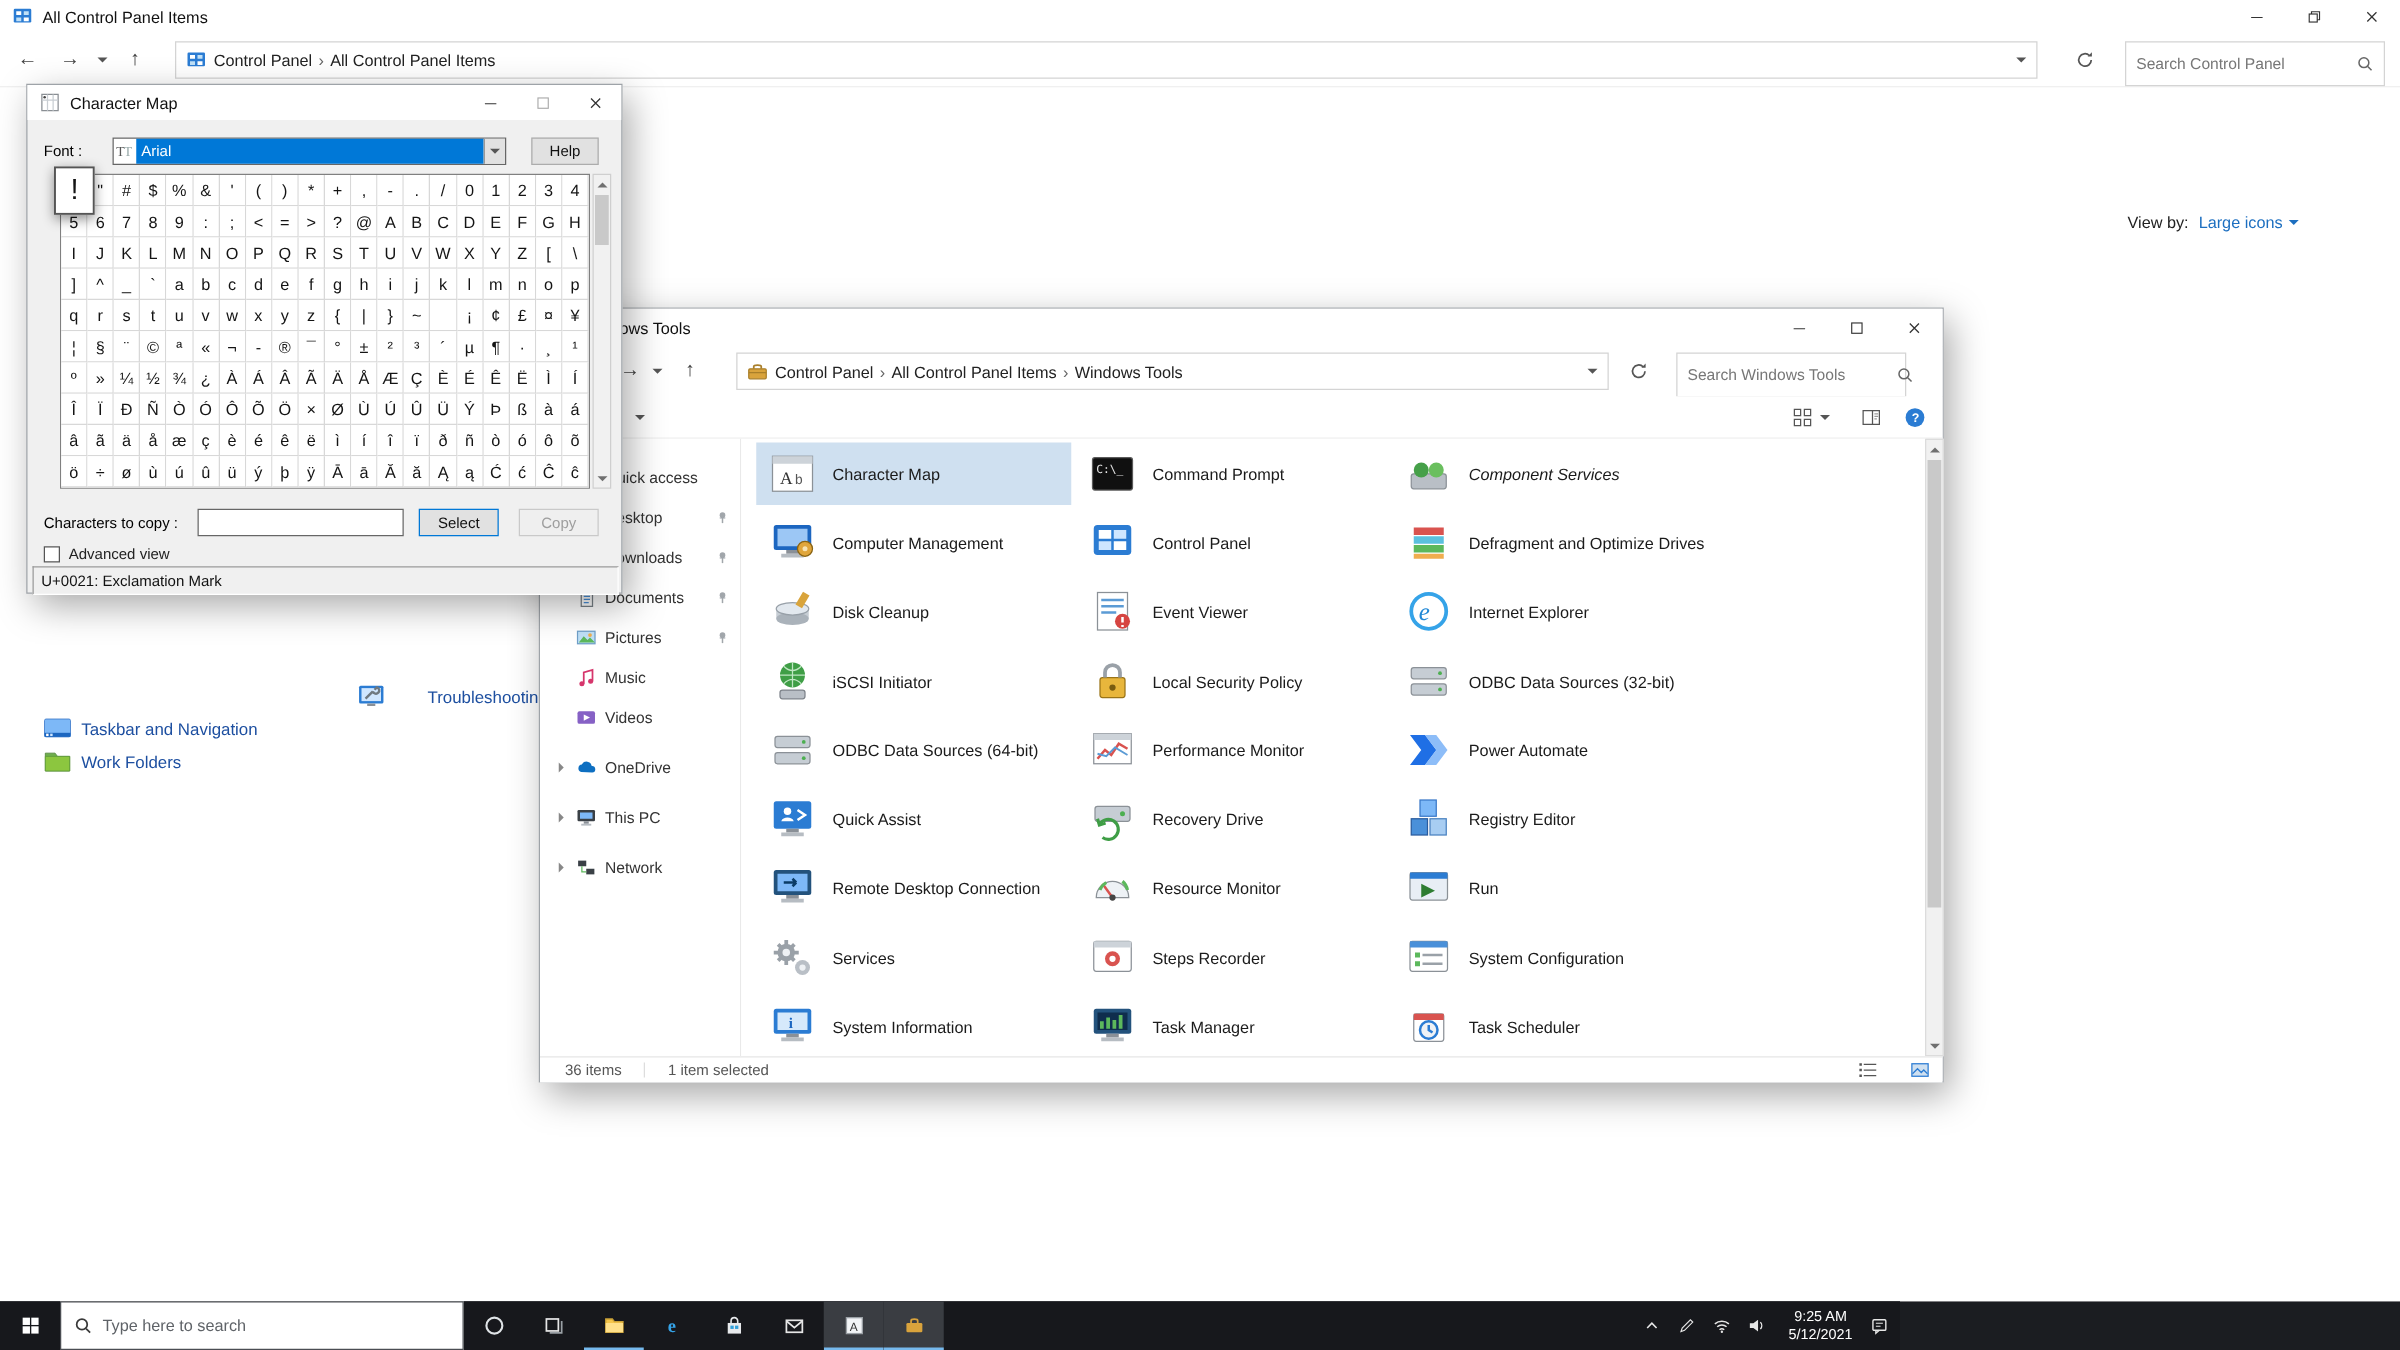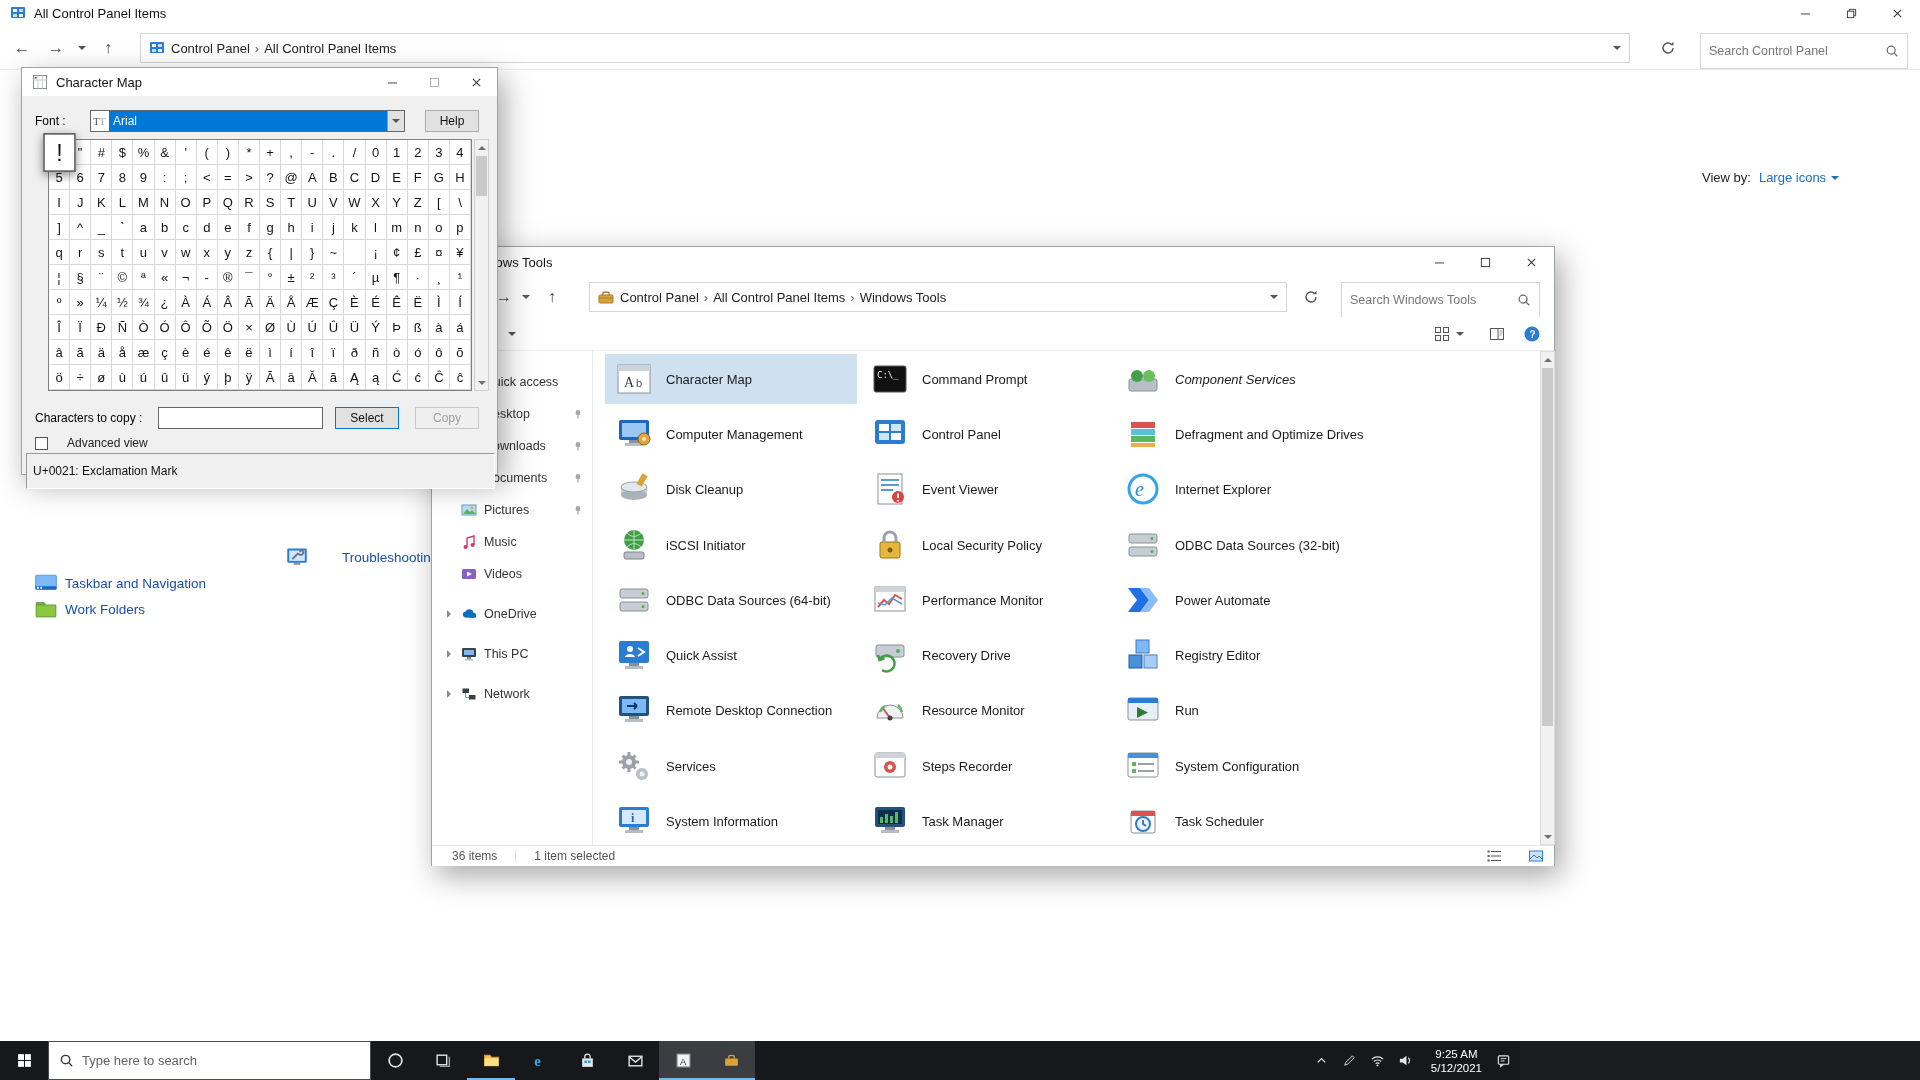--- a/index.html
+++ b/index.html
@@ -308,21 +308,21 @@
           </span>
         <span style="flex:1"></span>
         <span class="caret"></span>
       </div>
       <span class="ico ico16 abs" style="left:871px;top:12px">
           <svg viewBox="0 0 16 16">
             <path d="M13 8a5 5 0 1 1-1.5-3.6" fill="none" stroke="#555" stroke-width="1.4"></path>
             <path d="M13.5 1.8v3.4h-3.4z" fill="#555"></path>
           </svg>
         </span>
-      <div class="searchbox" style="left:909px;top:5px;width:199px">
+      <div class="searchbox" style="left:909px;top:5px;width:184px">
         <input placeholder="Search Windows Tools" style="">
         <span class="ico mag">
             <svg viewBox="0 0 16 16">
               <circle cx="7" cy="7" r="4.5" fill="none" stroke="#666" stroke-width="1.4"></circle>
               <path d="M10.5 10.5L14 14" stroke="#666" stroke-width="1.4"></path>
             </svg>
           </span>
       </div>
     </div>
     <div class="abs" style="left:0;top:70px;width:1122px;height:34px;background:#fff;border-bottom:1px solid #ededed">
@@ -1092,26 +1092,26 @@
       <div class="arrow" style="bottom:0">
           <span class="caret" style="border-top-color:#707070"></span>
         </div>
     </div>
 
     <span class="cm-label" style="left:13px;top:339px">Characters to copy :</span>
     <input class="abs" style="left: 136px; top: 339px; width: 165px; height: 22px; border: 1px solid rgb(102, 102, 102); font: 12px &quot;Liberation Sans&quot;, sans-serif; padding: 0px 4px; outline: none;" value="">
     <div class="btn primary" style="left:313px;top:339px;width:64px;height:22px">Select</div>
     <div class="btn disabled" style="left:393px;top:339px;width:64px;height:22px">Copy</div>
 
-    <div class="abs" style="left:13px;top:368px;display:flex;align-items:center;gap:19px">
+    <div class="abs" style="left:13px;top:368px;display:flex;align-items:center;gap:7px">
       <span class="cb"></span>
       <span style="font-size:12px">Advanced view</span>
     </div>
 
-    <div class="abs" style="left:4px;top:385px;width:469px;height:36px;border:1px solid;border-color:#9a9a9a #fff #fff #9a9a9a;background:#f0f0f0;display:flex;align-items:center;padding-left:6px;font-size:12px;color:#111">
+    <div class="abs" style="left:4px;top:385px;width:469px;height:23px;border:1px solid;border-color:#9a9a9a #fff #fff #9a9a9a;background:#f0f0f0;display:flex;align-items:center;padding-left:6px;font-size:12px;color:#111">
       <span>U+0021: Exclamation Mark</span>
     </div>
   </section>
 
   <footer class="taskbar">
     <div class="tb-btn">
         <span class="tb-ico ico">
           <svg viewBox="0 0 16 16">
             <rect x="2" y="2" width="5.5" height="5.5" fill="#fff"></rect>
             <rect x="8.5" y="2" width="5.5" height="5.5" fill="#fff"></rect>

